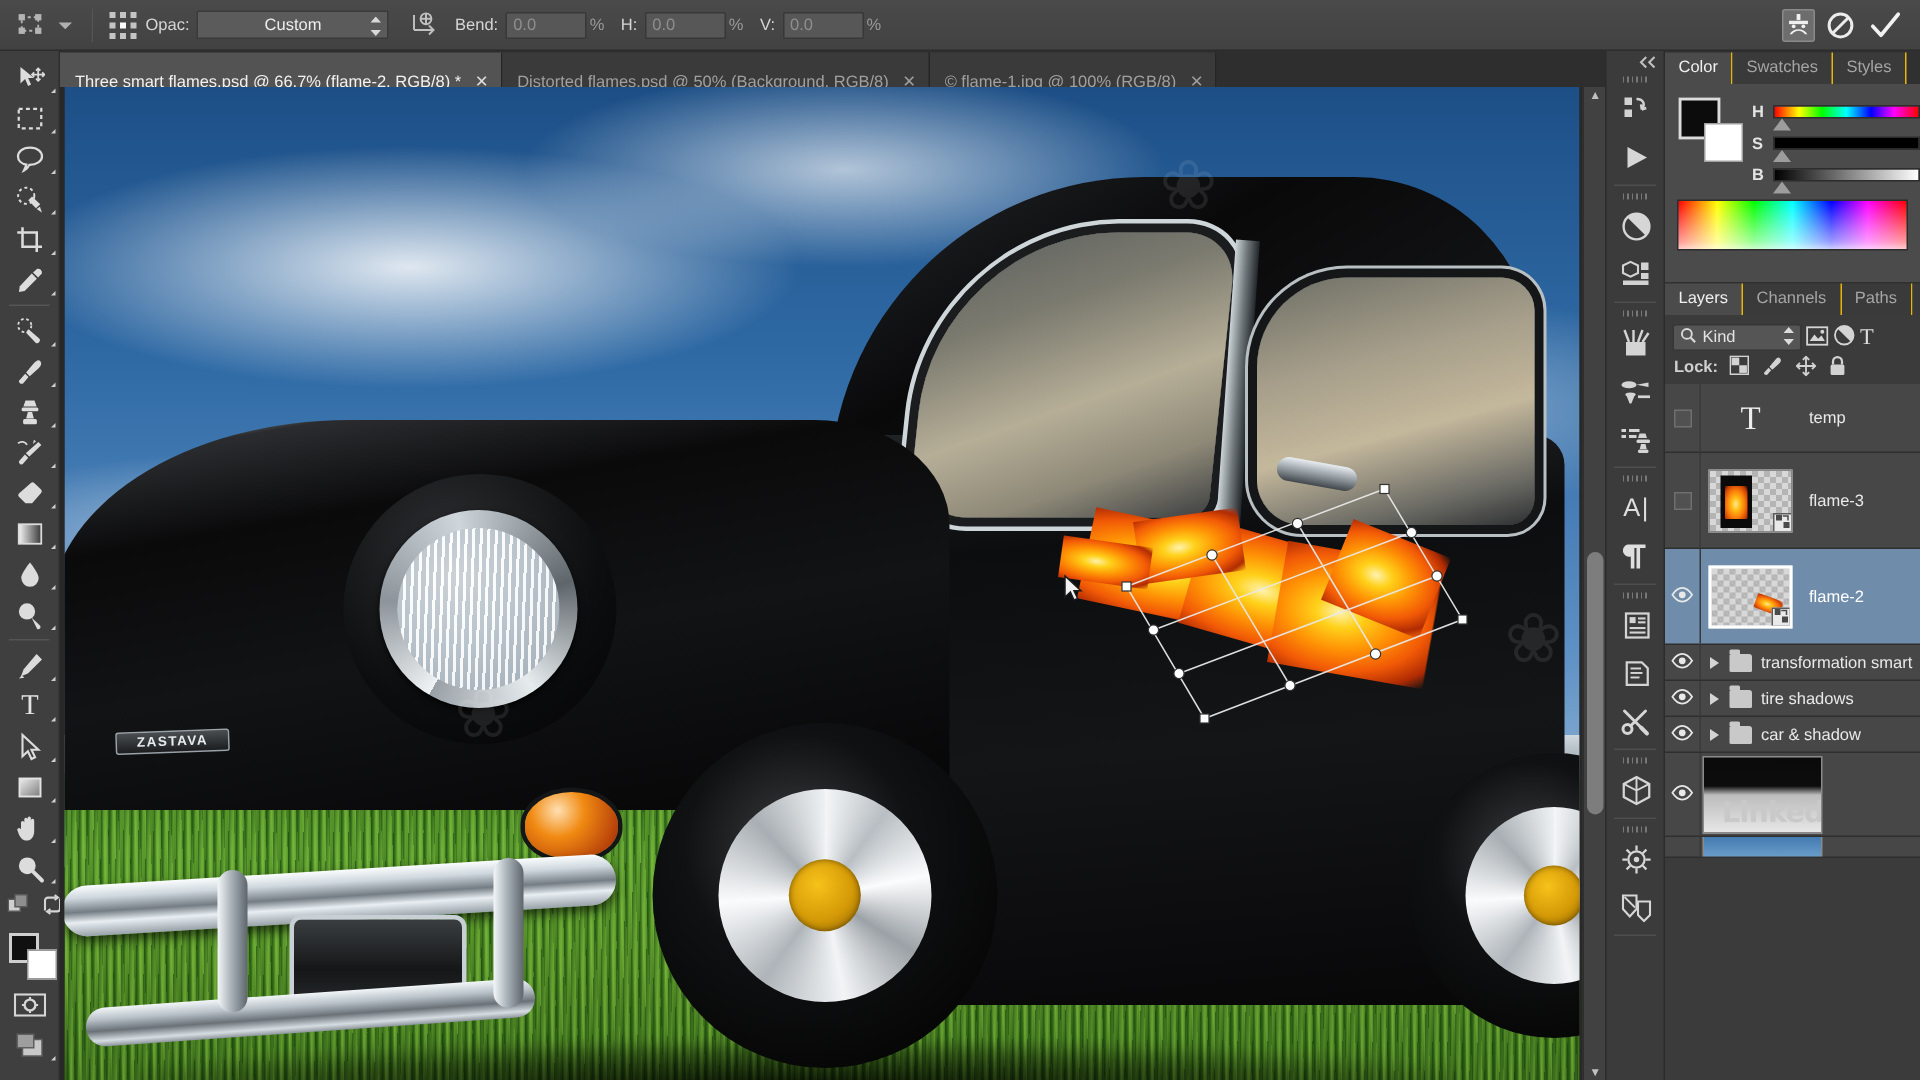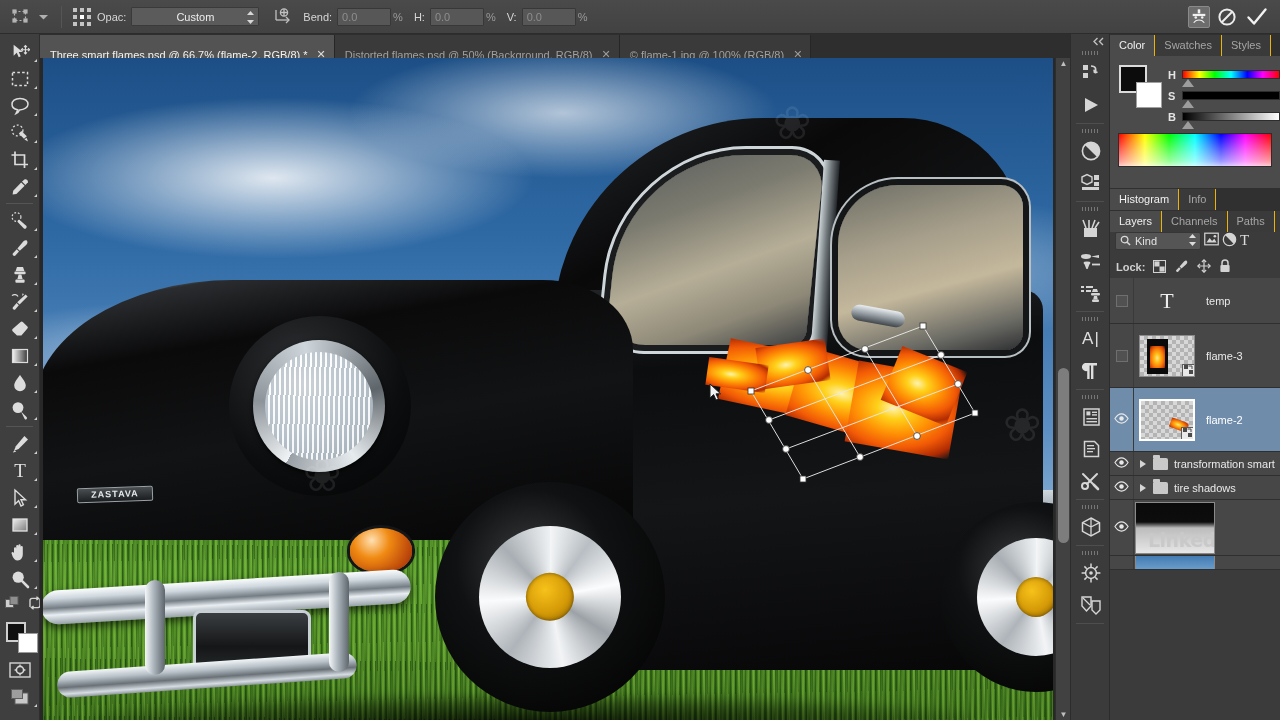--- a/index.html
+++ b/index.html
@@ -255,21 +255,21 @@
     position: absolute; left: 14px; bottom: -2px; width: 0; height: 0;
     border-left: 6px solid transparent; border-right: 6px solid transparent; border-bottom: 8px solid #9d9d9d;
   }
   .spectrum {
     margin: 6px 8px 0 8px; height: 34px; border: 1px solid #2d2d2d;
     background: linear-gradient(90deg,#ff0000,#ffff00 17%,#00ff00 33%,#00ffff 50%,#0000ff 67%,#ff00ff 83%,#ff0000);
   }
   .spectrum-inner { width: 100%; height: 100%; background: linear-gradient(#ffffff00 0%, #ffffff99 85%, #ffffffcc 100%); }
 
   #layers-head { background: #3b3b3b; }
-  .lp-row { display: flex; align-items: flex-start; height: 24px; padding: 0 5px; gap: 3px; }
+  .lp-row { display: flex; align-items: flex-end; height: 24px; padding: 0 5px; gap: 3px; }
   .kind-select {
     display: flex; align-items: center; gap: 4px;
     background: #555; border: 1px solid #363636; border-radius: 2px;
     height: 18px; width: 86px; padding: 0 4px; font-size: 11px; color: #e2e2e2;
   }
   .blend-select {
     display: flex; align-items: center; justify-content: space-between;
     background: #555; border: 1px solid #363636; border-radius: 2px;
     height: 18px; width: 128px; padding: 0 4px; font-size: 11px; color: #eee;
   }
@@ -924,24 +924,20 @@
       <div class="slider-row">
         <span class="slider-lbl">B</span>
         <span class="slider-track bri-track"></span>
         <span class="slider-thumb"></span>
       </div>
       <div class="spectrum">
           <div class="spectrum-inner"></div>
         </div>
     </div>
 
-    <div class="panel-tabs">
-      <div class="panel-tab active">Histogram</div>
-      <div class="panel-tab">Info</div>
-    </div>
 
     <div class="panel-tabs">
       <div class="panel-tab active">Layers</div>
       <div class="panel-tab">Channels</div>
       <div class="panel-tab">Paths</div>
       <div class="panel-tab">Libr</div>
     </div>
 
     <div id="layers-head">
       <div class="lp-row">
@@ -1089,20 +1085,33 @@
                 <path d="M1 5.5 C3.4 1.8 5.6 0.6 8 0.6 C10.4 0.6 12.6 1.8 15 5.5 C12.6 9.2 10.4 10.4 8 10.4 C5.6 10.4 3.4 9.2 1 5.5 Z" fill="none" stroke="#e8e8e8" stroke-width="1.2"></path>
                 <circle cx="8" cy="5.5" r="2.4" fill="#e8e8e8"></circle>
               </svg>
           </span>
         </div>
         <span class="tri" style="margin-left:6px"></span>
         <span class="folder" style="margin-left:7px"></span>
         <div class="layer-name">tire shadows</div>
       </div>
 
+      <div class="layer small">
+        <div class="eye-cell">
+          <span>
+            <svg width="15" height="11" viewBox="0 0 16 11">
+                <path d="M1 5.5 C3.4 1.8 5.6 0.6 8 0.6 C10.4 0.6 12.6 1.8 15 5.5 C12.6 9.2 10.4 10.4 8 10.4 C5.6 10.4 3.4 9.2 1 5.5 Z" fill="none" stroke="#e8e8e8" stroke-width="1.2"></path>
+                <circle cx="8" cy="5.5" r="2.4" fill="#e8e8e8"></circle>
+              </svg>
+          </span>
+        </div>
+        <span class="tri" style="margin-left:6px"></span>
+        <span class="folder" style="margin-left:7px"></span>
+        <div class="layer-name">car &amp; shadow</div>
+      </div>
 
       <div class="layer" style="height:56px">
         <div class="eye-cell">
           <span>
             <svg width="15" height="11" viewBox="0 0 16 11">
                 <path d="M1 5.5 C3.4 1.8 5.6 0.6 8 0.6 C10.4 0.6 12.6 1.8 15 5.5 C12.6 9.2 10.4 10.4 8 10.4 C5.6 10.4 3.4 9.2 1 5.5 Z" fill="none" stroke="#e8e8e8" stroke-width="1.2"></path>
                 <circle cx="8" cy="5.5" r="2.4" fill="#e8e8e8"></circle>
               </svg>
           </span>
         </div>

